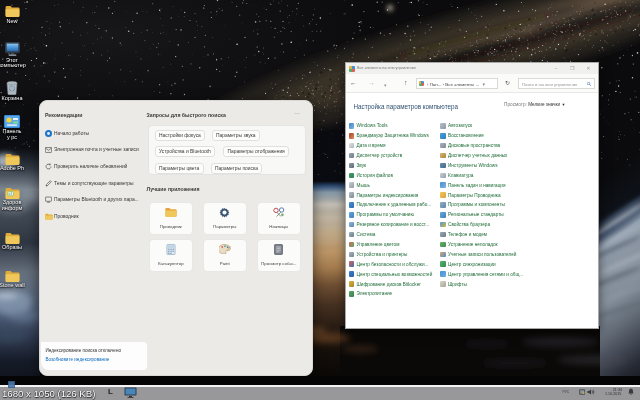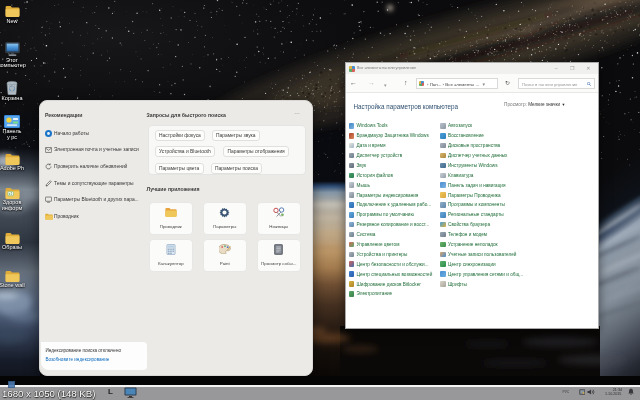--- a/index.html
+++ b/index.html
@@ -2313,21 +2313,21 @@
       <span class="cplk">Шрифты</span>
     </div>
 <div class="cprow" style="left:348.5px;top:290.4px">
       <span class="cpi" style="background:linear-gradient(135deg,#5aa86a,#3a7f4a)"></span>
       <span class="cplk">Электропитание</span>
     </div>
 <div class="tb-black"></div>
 <div class="tb-white"></div>
 <div class="tb-gray"></div>
 <div class="ov-ico"></div>
-<div class="ovtext">1680 x 1050 (148 KB)</div>
+<div class="ovtext">1680 x 1050 (126 KB)</div>
 <div class="tbl">L</div>
 <svg class="tbmon" width="13" height="11" viewBox="0 0 13 11">
       <rect x="0.5" y="0.5" width="12" height="8" rx="0.8" fill="#2d3e50"></rect>
       <rect x="1.5" y="1.5" width="10" height="6" fill="#4a85b8"></rect>
       <rect x="5" y="9" width="3" height="1" fill="#333"></rect>
       <rect x="3.5" y="10" width="6" height="1" fill="#444"></rect>
     </svg>
 <div class="tray1">РУС</div>
 <svg class="trayi" width="6.5" height="6" viewBox="0 0 13 12">
       <rect x="0.5" y="0.5" width="12" height="11" rx="2" fill="#4a4a4e"></rect>

